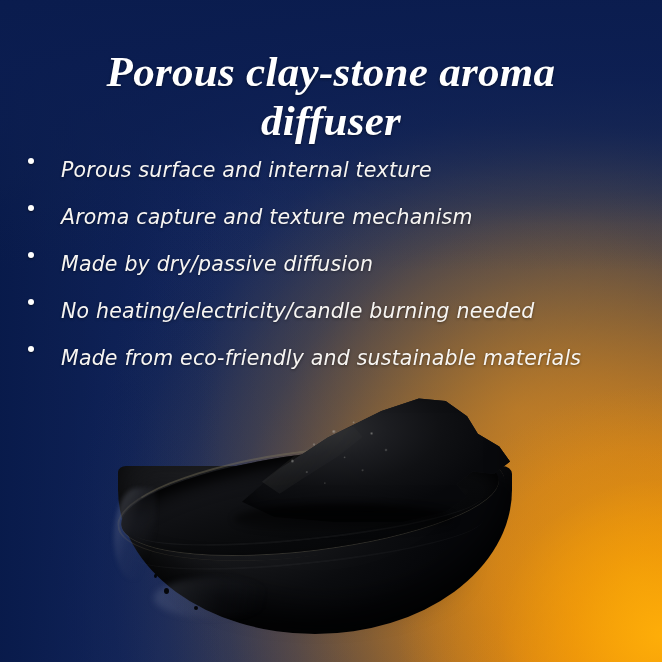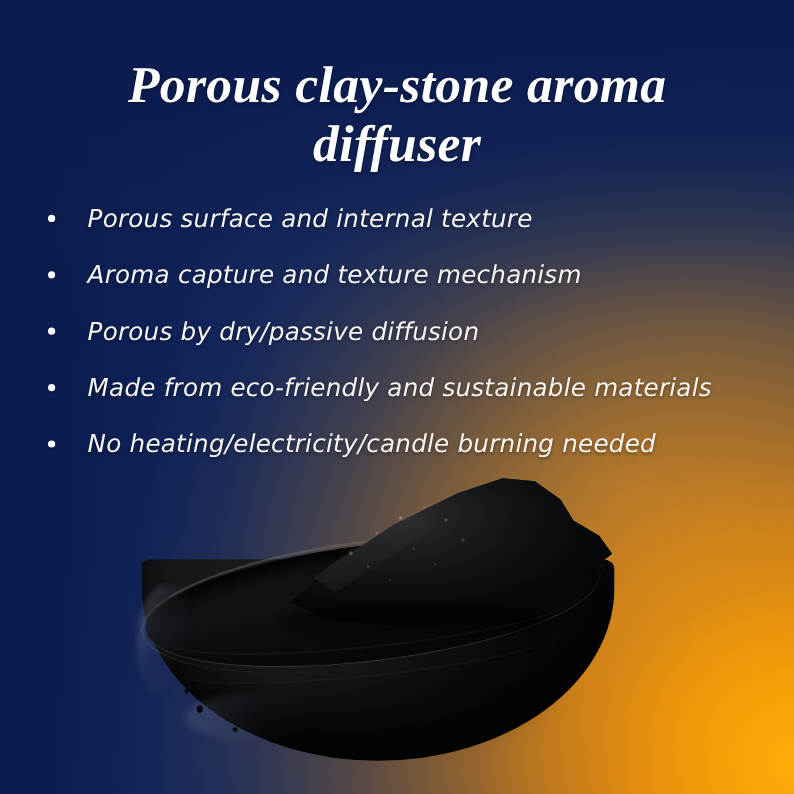--- a/index.html
+++ b/index.html
@@ -105,22 +105,21 @@
     left: 0;
     width: 662px;
     list-style: none;
     margin: 0;
     padding: 0;
   }
   .bullet-row {
     position: relative;
     height: 47px;
     display: flex;
-    align-items: center;
-    padding-left: 40px;
+    padding-left: 28px;
   }
   .bullet-dot {
     flex: 0 0 auto;
     width: 6px;
     height: 6px;
     border-radius: 50%;
     background: #ffffff;
     margin-right: 27px;
     box-shadow: 0 1px 2px rgba(0,0,0,0.5);
   }
@@ -308,29 +307,29 @@
     <li class="bullet-row">
       <span class="bullet-dot"></span>
       <span class="bullet-text">Porous surface and internal texture</span>
     </li>
     <li class="bullet-row">
       <span class="bullet-dot"></span>
       <span class="bullet-text">Aroma capture and texture mechanism</span>
     </li>
     <li class="bullet-row">
       <span class="bullet-dot"></span>
-      <span class="bullet-text">Porous by dry/passive diffusion</span>
+      <span class="bullet-text">Made by dry/passive diffusion</span>
+    </li>
+    <li class="bullet-row">
+      <span class="bullet-dot"></span>
+      <span class="bullet-text">No heating/electricity/candle burning needed</span>
     </li>
     <li class="bullet-row">
       <span class="bullet-dot"></span>
       <span class="bullet-text">Made from eco-friendly and sustainable materials</span>
-    </li>
-    <li class="bullet-row">
-      <span class="bullet-dot"></span>
-      <span class="bullet-text">No heating/electricity/candle burning needed</span>
     </li>
   </ul>
 
   <div class="product">
     <div class="prod-shadow"></div>
     <div class="bowl"></div>
     <div class="bowl-rim"></div>
     <div class="bowl-rim-lip"></div>
     <div class="bowl-ridge1"></div>
     <div class="bowl-ridge2"></div>

